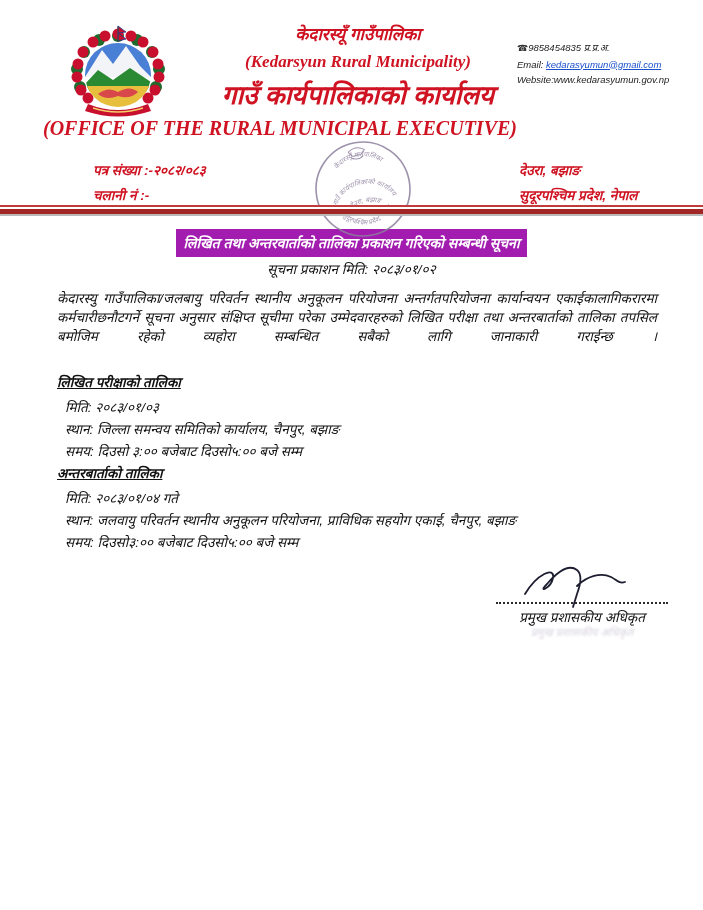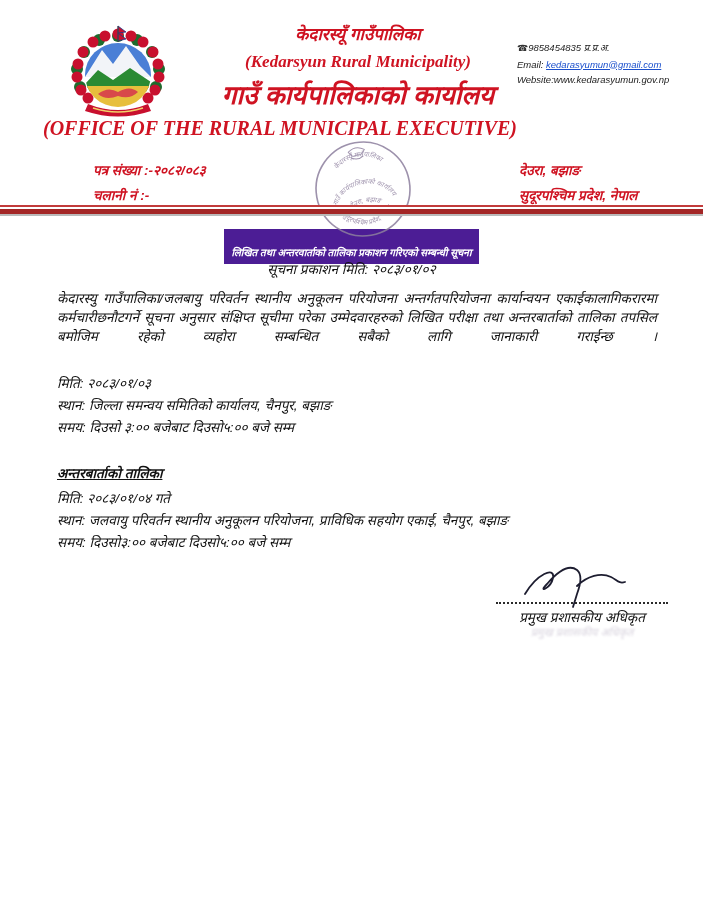--- a/index.html
+++ b/index.html
@@ -62,39 +62,39 @@
   .rule { position: absolute; left: 0; top: 205px; width: 703px; z-index: 2; }
   .rule .thin  { height: 2px; background: #c23b3b; }
   .rule .gap   { height: 2px; background: #ffffff; }
   .rule .thick { height: 5px; background: #a32626; }
   .rule .shadow{ height: 2px; background: #b9b9b9; }
 
   
   .title-wrap { position: absolute; left: 0; top: 229px; width: 703px; text-align: center; }
   .title-box {
     display: inline-block;
-    background: #4c1d95; color: #ffffff;
-    font-size: 10px; font-weight: bold;
-    padding: 16px 7px 5px 7px;
+    background: #a21caf; color: #ffffff;
+    font-size: 14px; font-weight: bold;
+    padding: 4px 7px 5px 7px;
   }
   .pub-date {
     position: absolute; left: 0; top: 260px; width: 703px;
     text-align: center; font-size: 13.5px; color: #111;
   }
   .body-par {
     position: absolute; left: 57px; top: 289px; width: 600px;
     font-size: 13.5px; line-height: 19px; text-align: justify; color: #111;
   }
   .body-par::after { content: ""; display: inline-block; width: 100%; }
 
   .section { position: absolute; left: 57px; font-size: 13.5px; color: #111; }
   .sec-1 { top: 373px; }
   .sec-2 { top: 464px; }
   .sec-head { font-weight: bold; text-decoration: underline; margin-bottom: 6px; }
-  .sec-line { line-height: 22px; }
+  .sec-line { line-height: 22px; margin-left: 8px; }
 
   
   .sig-block {
     position: absolute; left: 487px; top: 560px; width: 190px;
     text-align: center;
   }
   .sig-scrawl { position: relative; width: 150px; height: 48px; margin: 0 auto -10px auto; }
   .sig-dots {
     width: 172px; margin: 0 auto;
     border-bottom: 2px dotted #2b2b2b;
@@ -221,20 +221,21 @@
   </div>
 
   <div class="title-wrap">
     <span class="title-box">लिखित तथा अन्तरवार्ताको तालिका प्रकाशन गरिएको सम्बन्धी सूचना</span>
   </div>
   <div class="pub-date">सूचना प्रकाशन मिति: २०८३/०१/०२</div>
 
   <div class="body-par">केदारस्यु गाउँपालिका/जलबायु परिवर्तन स्थानीय अनुकूलन परियोजना अन्तर्गतपरियोजना कार्यान्वयन एकाईकालागिकरारमा कर्मचारीछनौटगर्ने सूचना अनुसार संक्षिप्त सूचीमा परेका उम्मेदवारहरुको लिखित परीक्षा तथा अन्तरबार्ताको तालिका तपसिल बमोजिम रहेको व्यहोरा सम्बन्धित सबैको लागि जानाकारी गराईन्छ ।</div>
 
   <div class="section sec-1">
+    <div class="sec-head">लिखित परीक्षाको तालिका</div>
     <div class="sec-line">मिति: २०८३/०१/०३</div>
     <div class="sec-line">स्थान: जिल्ला समन्वय समितिको कार्यालय, चैनपुर, बझाङ</div>
     <div class="sec-line">समय: दिउसो ३:०० बजेबाट दिउसो५:०० बजे सम्म</div>
   </div>
 
   <div class="section sec-2">
     <div class="sec-head">अन्तरबार्ताको तालिका</div>
     <div class="sec-line">मिति: २०८३/०१/०४ गते</div>
     <div class="sec-line">स्थान: जलवायु परिवर्तन स्थानीय अनुकूलन परियोजना, प्राविधिक सहयोग एकाई, चैनपुर, बझाङ</div>
     <div class="sec-line">समय: दिउसो३:०० बजेबाट दिउसो५:०० बजे सम्म</div>

